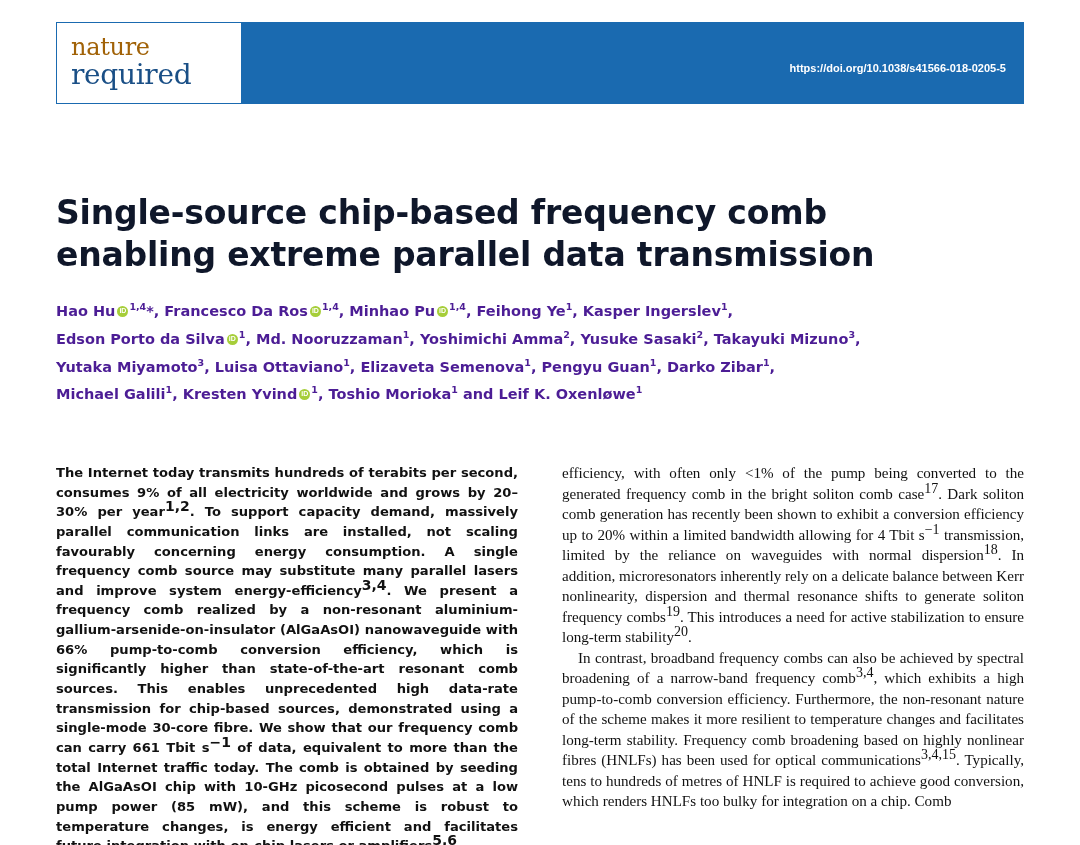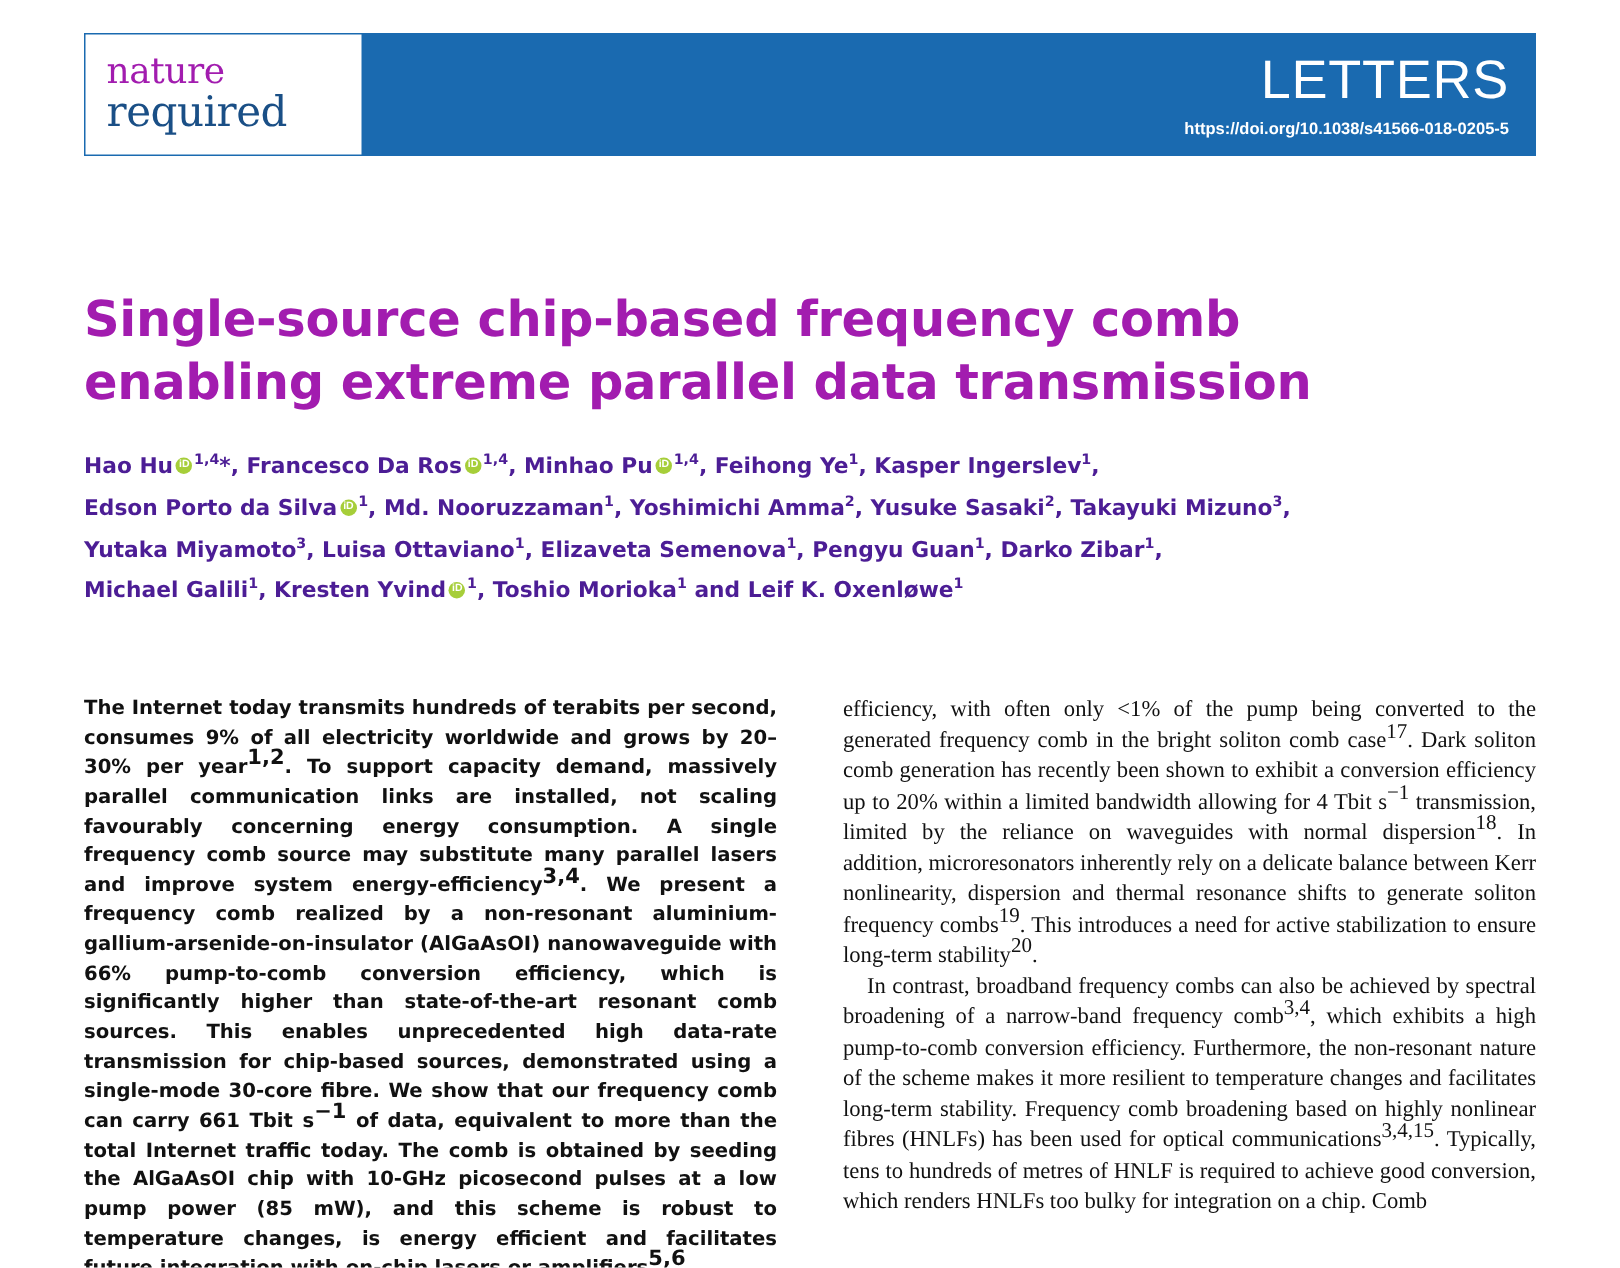--- a/index.html
+++ b/index.html
@@ -33,21 +33,21 @@
     border: 1px solid #1a6ab0;
     box-sizing: border-box;
     display: flex;
     flex-direction: column;
     justify-content: center;
     padding-left: 14px;
   }
   .logo-nature {
     font-family: "DejaVu Serif", serif;
     font-size: 24px;
-    color: #a21caf;
+    color: #a16207;
     line-height: 1.0;
     letter-spacing: -0.3px;
   }
   .logo-photonics {
     font-family: "DejaVu Serif", serif;
     font-size: 28px;
     color: #1a4f86;
     line-height: 1.15;
     letter-spacing: -0.3px;
   }
@@ -79,21 +79,21 @@
   
   .title {
     position: absolute;
     left: 56px;
     top: 170px;
     width: 930px;
     font-family: "DejaVu Sans", sans-serif;
     font-weight: bold;
     font-size: 33px;
     line-height: 1.28;
-    color: #a21caf;
+    color: #0f172a;
     letter-spacing: -0.2px;
   }
 
   
   .authors {
     position: absolute;
     left: 56px;
     top: 298px;
     width: 960px;
     font-family: "DejaVu Sans", sans-serif;
@@ -170,21 +170,20 @@
 </style>
 </head>
 <body>
 
 <div class="header">
   <div class="logo-box">
     <div class="logo-nature">nature</div>
     <div class="logo-photonics">required</div>
   </div>
   <div class="header-right">
-    <div class="letters">LETTERS</div>
     <div class="doi">https://doi.org/10.1038/s41566-018-0205-5</div>
   </div>
 </div>
 
 <h1 class="title">Single-source chip-based frequency comb enabling extreme parallel data transmission</h1>
 
 <div class="authors">Hao Hu<span class="orcid"></span><sup>1,4</sup>*, Francesco Da Ros<span class="orcid"></span><sup>1,4</sup>, Minhao Pu<span class="orcid"></span><sup>1,4</sup>, Feihong Ye<sup>1</sup>, Kasper Ingerslev<sup>1</sup>,<br>Edson Porto da Silva<span class="orcid"></span><sup>1</sup>, Md. Nooruzzaman<sup>1</sup>, Yoshimichi Amma<sup>2</sup>, Yusuke Sasaki<sup>2</sup>, Takayuki Mizuno<sup>3</sup>,<br>Yutaka Miyamoto<sup>3</sup>, Luisa Ottaviano<sup>1</sup>, Elizaveta Semenova<sup>1</sup>, Pengyu Guan<sup>1</sup>, Darko Zibar<sup>1</sup>,<br>Michael Galili<sup>1</sup>, Kresten Yvind<span class="orcid"></span><sup>1</sup>, Toshio Morioka<sup>1</sup> and Leif K. Oxenløwe<sup>1</sup></div>
 
 <div class="columns">
   <div class="col">

